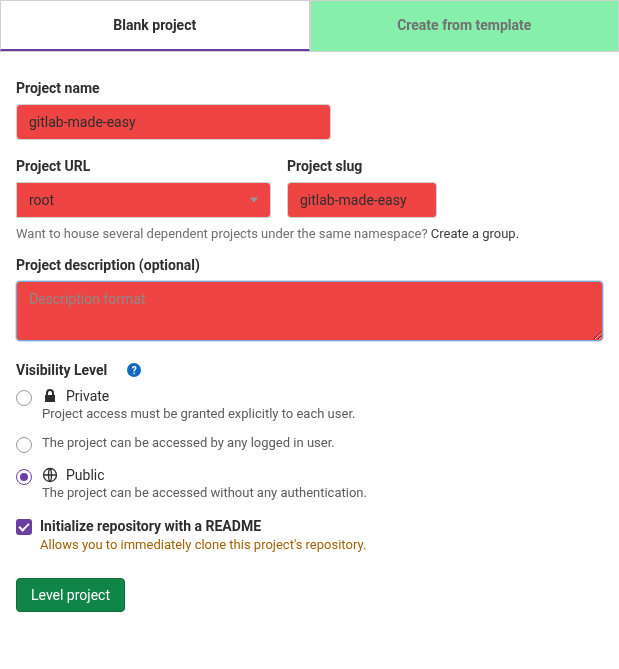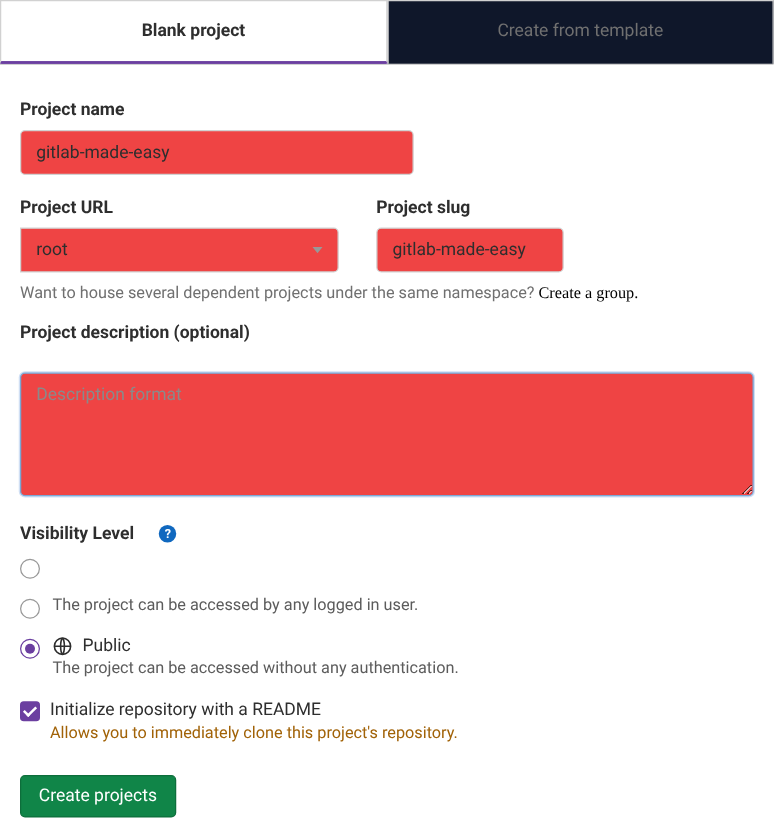--- a/index.html
+++ b/index.html
@@ -16,21 +16,22 @@
     }
     .tab {
       flex: 1;
       padding: 16px 0;
       text-align: center;
       font-size: 14px;
       cursor: pointer;
       color: #707070;
       border: 1px solid #d1d1d1;
       border-bottom: none;
-      background: #0f172a;
+      background: #86efac;
+      font-weight: bold;
     }
     .tab.active {
       font-weight: 700;
       color: #2e2e2e;
       background: #fff;
       border-bottom: 2px solid #6b3fa0;
       position: relative;
     }
     .tab.active::after {
       content: "";
@@ -50,21 +51,21 @@
     .input, .select, .textarea {
       border: 1px solid #d1d1d1;
       border-radius: 4px;
       padding: 9px 12px;
       font-size: 14px;
       color: #2e2e2e;
       background: #ef4444;
       font-family: inherit;
     }
     .input { width: 315px; }
-    .row { display: flex; gap: 30px; align-items: flex-start; }
+    .row { display: flex; gap: 16px; align-items: flex-start; }
     .col { display: flex; flex-direction: column; }
     .url-group { display: flex; }
     .url-prefix {
       border: 1px solid #d1d1d1;
       border-right: none;
       border-radius: 4px 0 0 4px;
       padding: 9px 12px;
       background: #fff;
       color: #2e2e2e;
       white-space: nowrap;
@@ -88,29 +89,28 @@
       right: 12px;
       top: 50%;
       transform: translateY(-50%);
     }
     .slug-input { width: 150px; }
     .hint {
       color: #707070;
       font-size: 13px;
       margin-top: 8px;
     }
-    .hint a { color: #000000; text-decoration: none; font-family: Liberation Serif, serif; }
+    .hint a { color: #404040; text-decoration: none; }
     .textarea {
       width: 100%;
-      height: 99px;
+      height: 60px;
       resize: both;
       border: 1px solid #7aa8d6;
       box-shadow: 0 0 0 1px rgba(100,150,220,0.3);
       outline: none;
-      margin-top: 16px;
     }
     .textarea::placeholder { color: #8a8a8a; }
     .section-label {
       font-weight: 700;
       margin-top: 18px;
       margin-bottom: 10px;
       display: flex;
       align-items: center;
       gap: 20px;
       text-align: center;
@@ -176,21 +176,21 @@
     .checkbox::after {
       content: "";
       position: absolute;
       left: 5px; top: 2px;
       width: 4px; height: 8px;
       border: solid #fff;
       border-width: 0 2px 2px 0;
       transform: rotate(45deg);
     }
     .checkbox-body { display: flex; flex-direction: column; gap: 2px; }
-    .checkbox-title { font-weight: 400; }
+    .checkbox-title { font-weight: 700; }
     .checkbox-desc { color: #a16207; font-size: 13px; margin-left: 0; margin-top:2px;}
     .btn-primary {
       margin-top: 26px;
       background: #108548;
       color: #fff;
       border: 1px solid #0d6e3b;
       border-radius: 4px;
       padding: 8px 14px;
       font-size: 14px;
       cursor: pointer;
@@ -233,20 +233,31 @@
   <label class="label" style="margin-top:16px;">Project description (optional)</label>
   <textarea class="textarea" placeholder="Description format" style=""></textarea>
 
   <div class="section-label">
     <span>Visibility Level</span>
     <span class="help-icon">?</span>
   </div>
 
   <div class="radio-option">
     <div class="radio"></div>
+    <div class="radio-body">
+      <div class="radio-head">
+        <span class="vis-icon">
+          <svg viewBox="0 0 16 16" width="16" height="16" fill="#2e2e2e">
+              <path d="M4 7V5a4 4 0 118 0v2h1v7H3V7h1zm2 0h4V5a2 2 0 10-4 0v2z"></path>
+            </svg>
+        </span>
+        <span class="radio-title">Private</span>
+      </div>
+      <span class="radio-desc">Project access must be granted explicitly to each user.</span>
+    </div>
   </div>
 
   <div class="radio-option">
     <div class="radio"></div>
     <div class="radio-body">
       <span class="radio-desc">The project can be accessed by any logged in user.</span>
     </div>
   </div>
 
   <div class="radio-option">
@@ -266,15 +277,15 @@
   </div>
 
   <div class="checkbox-row">
     <div class="checkbox"></div>
     <div class="checkbox-body">
       <span class="checkbox-title">Initialize repository with a README</span>
     </div>
   </div>
   <div class="checkbox-desc" style="margin-left:24px;">Allows you to immediately clone this project's repository.</div>
 
-  <button class="btn-primary">Create projects</button>
+  <button class="btn-primary">Level project</button>
 
 </div>
 
 </body></html>

